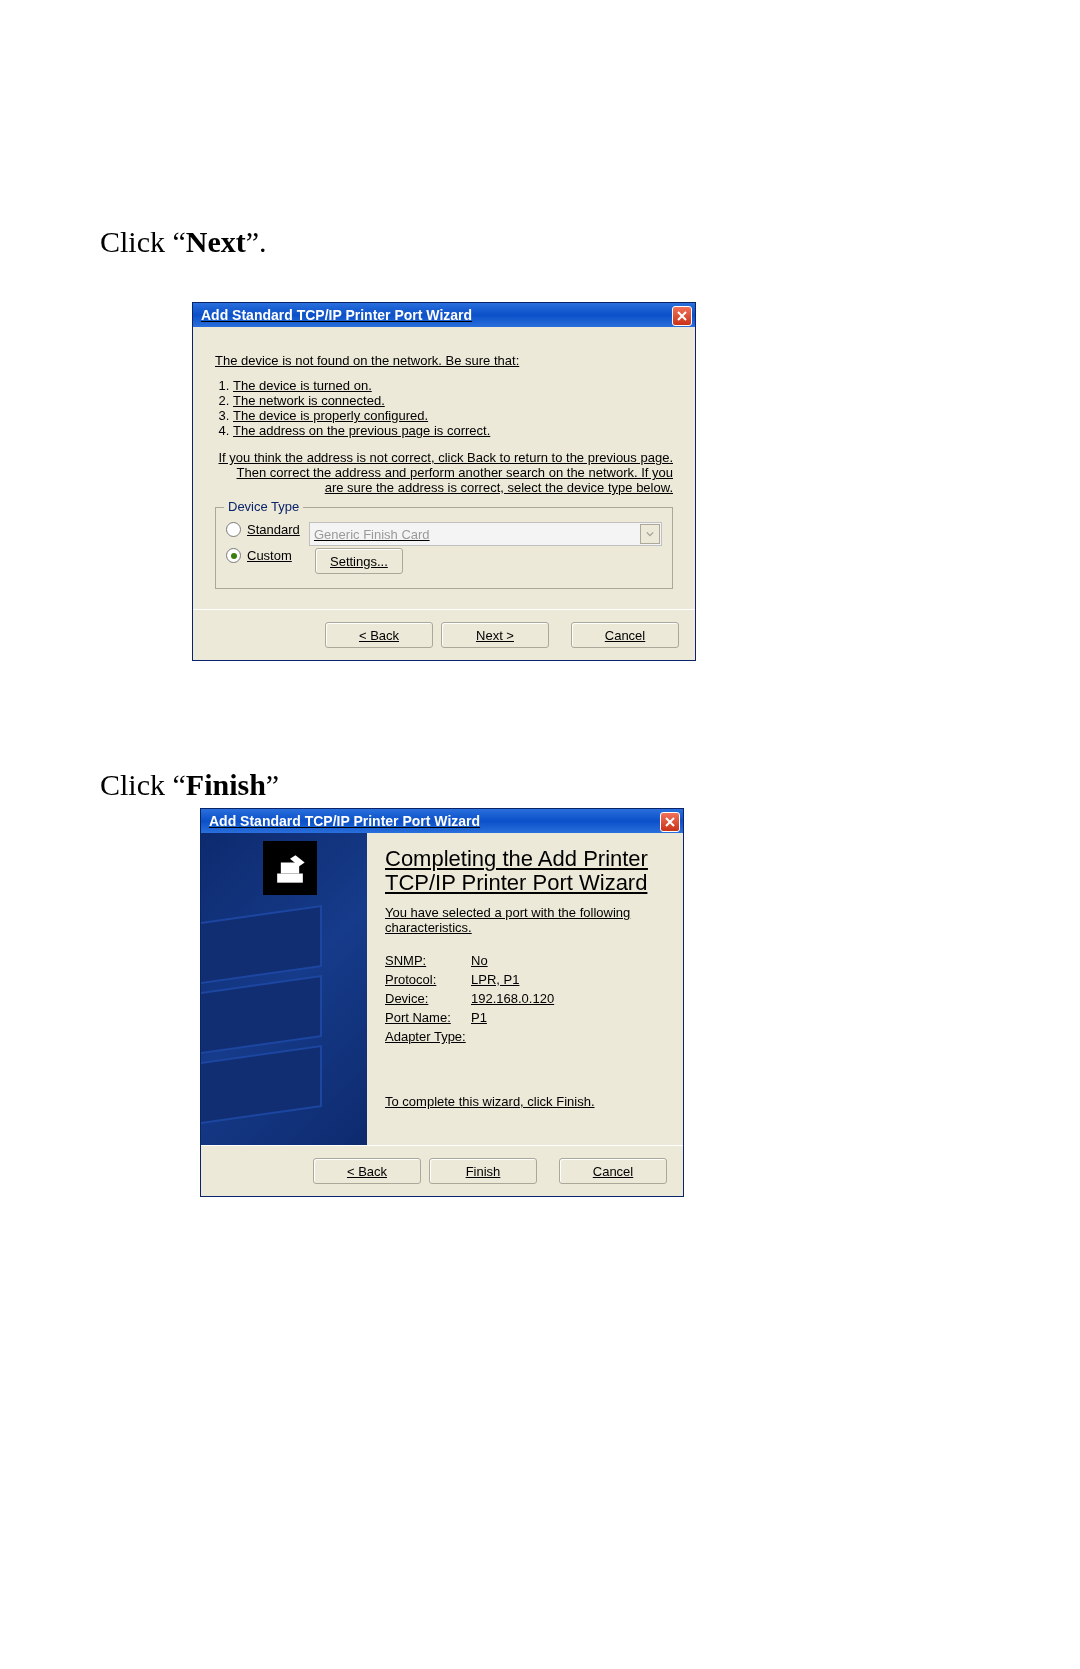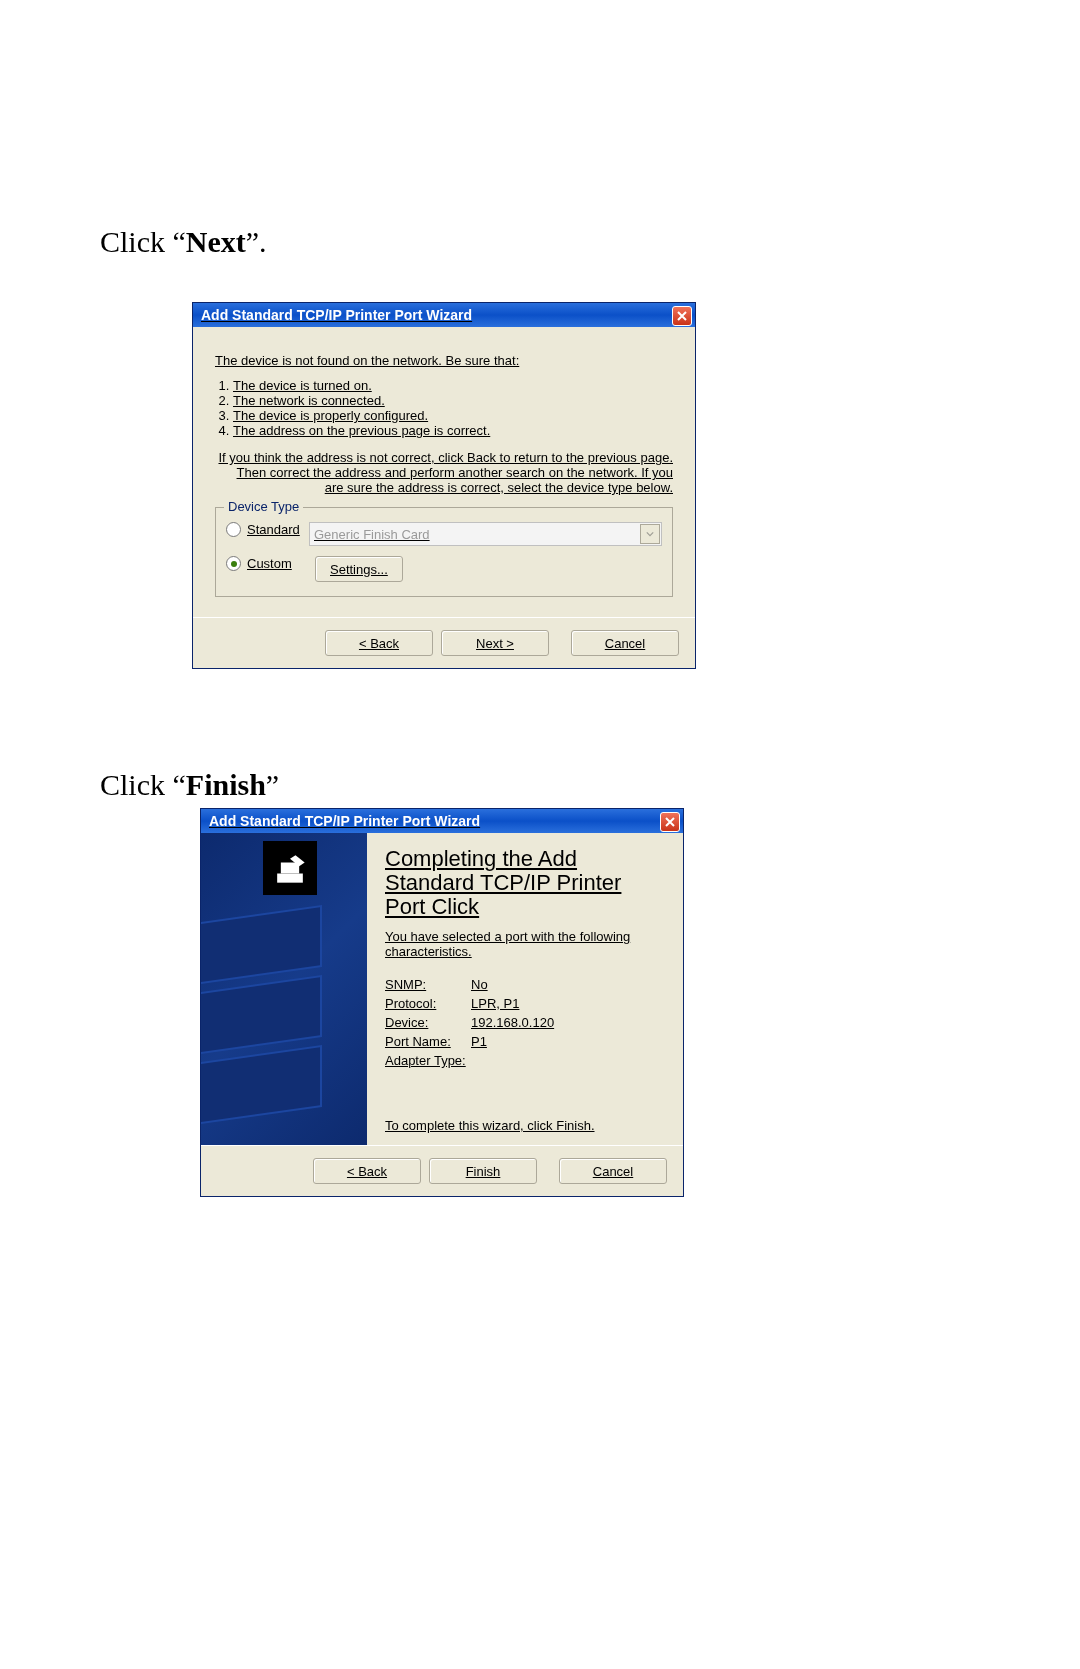--- a/index.html
+++ b/index.html
@@ -88,21 +88,21 @@
           <span class="rlabel">Standard</span>
           <div class="combo">
             <span>Generic Finish Card</span>
             <span class="arrow">
               <svg viewBox="0 0 10 10">
                   <path d="M1 3 L5 7 L9 3" fill="none" stroke="#555" stroke-width="1.5"></path>
                 </svg>
             </span>
           </div>
         </div>
-        <div class="row" style="margin-top:10px;">
+        <div class="row" style="margin-top:2px;">
           <span class="radio sel"></span>
           <span class="rlabel">Custom</span>
           <div class="btn settingsbtn">Settings...</div>
         </div>
       </div>
     </div>
     <div class="footer">
       <div class="btn">&lt; Back</div>
       <div class="btn">Next &gt;</div>
       <div class="btn" style="margin-left:14px;">Cancel</div>
@@ -138,21 +138,21 @@
           <svg viewBox="0 0 48 48">
               <g fill="#fff">
                 <path d="M10 30 h28 v10 h-28z"></path>
                 <path d="M14 18 h20 v12 h-20z"></path>
                 <path d="M30 10 l10 8 -6 4 -10-8z"></path>
               </g>
             </svg>
         </div>
       </div>
       <div class="d2right">
-        <div class="h1">Completing the Add Standard TCP/IP Printer Port Click</div>
+        <div class="h1">Completing the Add Printer TCP/IP Printer Port Wizard</div>
         <div class="sub">You have selected a port with the following characteristics.</div>
         <div class="kv">
             <span class="k">SNMP:</span>
             <span>No</span>
           </div>
         <div class="kv">
             <span class="k">Protocol:</span>
             <span>LPR, P1</span>
           </div>
         <div class="kv">

